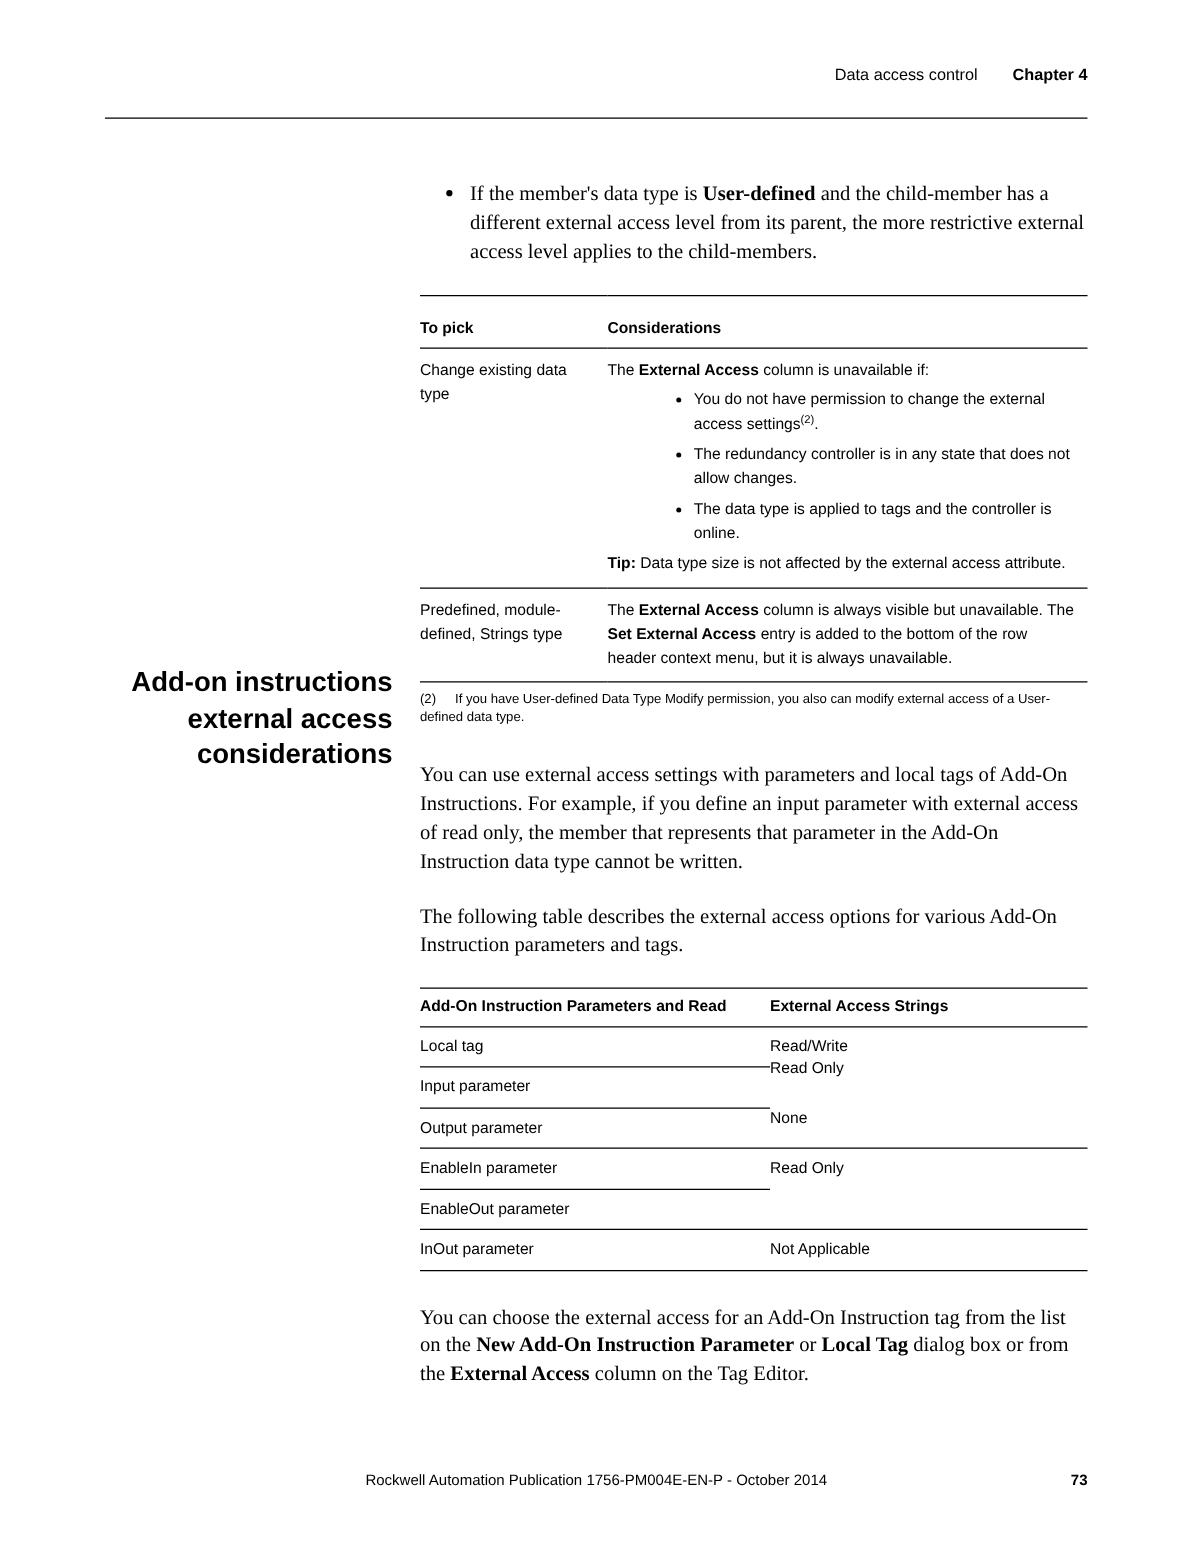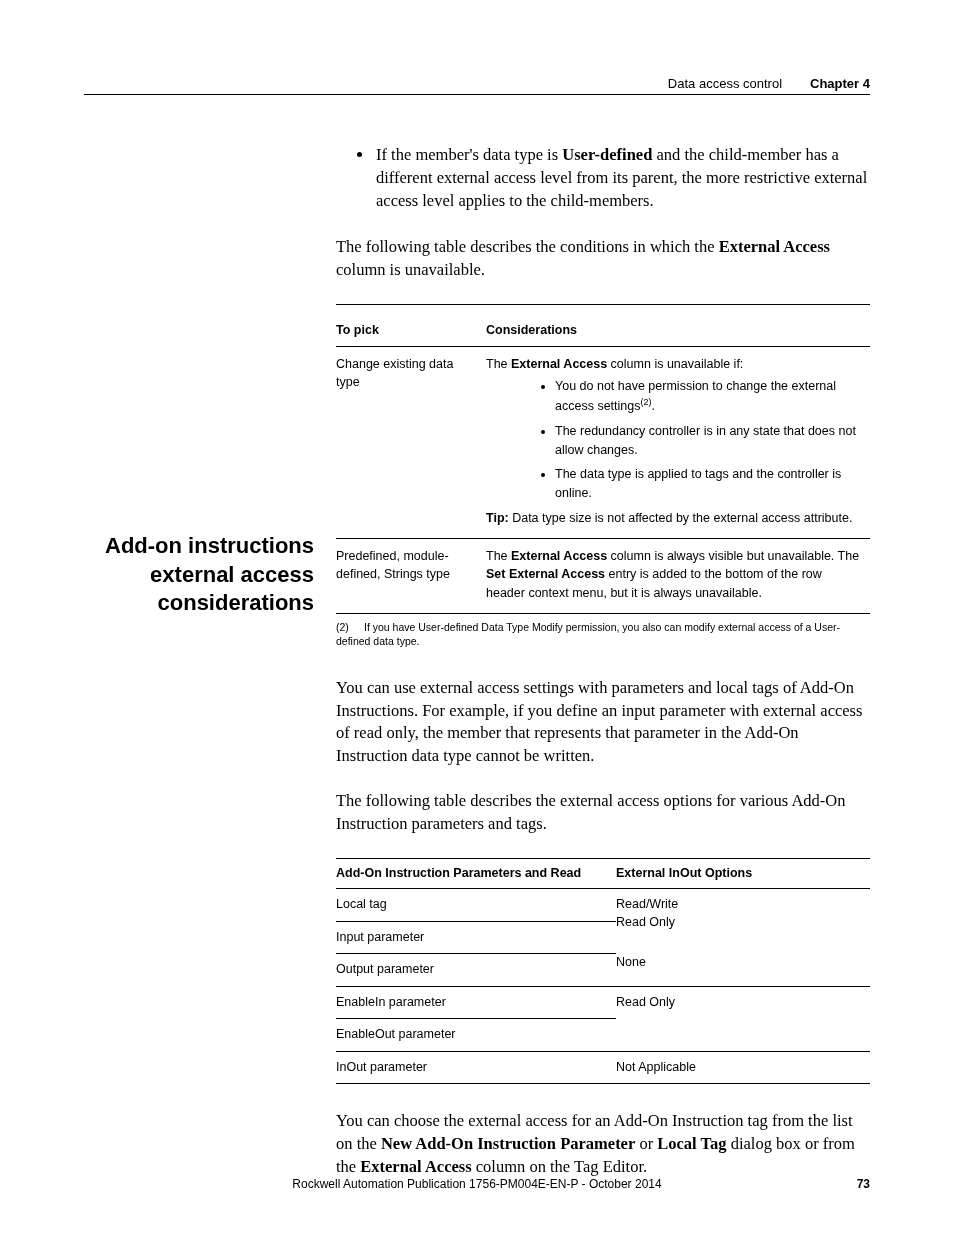--- a/index.html
+++ b/index.html
@@ -12,21 +12,21 @@
     color: #000;
     position: relative;
   }
   .page {
     position: absolute;
     inset: 0;
     padding: 0;
   }
   .running-head {
     position: absolute;
-    top: 76px;
+    top: 52px;
     left: 84px;
     right: 84px;
     display: flex;
     justify-content: flex-end;
     align-items: baseline;
     font-family: Arial, Helvetica, sans-serif;
     font-size: 13px;
     gap: 28px;
   }
   .running-head .sect { color: #000; }
@@ -155,23 +155,20 @@
   <div class="left-heading">Add-on instructions external access considerations</div>
 
   <div class="content">
 
     <ul class="topbul">
       <li>
         <span>If the member's data type is </span><b>User-defined</b><span> and the child-member has a different external access level from its parent, the more restrictive external access level applies to the child-members.</span>
       </li>
     </ul>
 
-    <p>
-      <span>The following table describes the conditions in which the </span><b>External Access</b><span> column is unavailable.</span>
-    </p>
 
     <table class="tbl">
       <thead>
         <tr>
           <th>To pick</th>
           <th>Considerations</th>
         </tr>
       </thead>
       <tbody>
         <tr>
@@ -199,21 +196,21 @@
       <span class="num">(2)</span><span>If you have User-defined Data Type Modify permission, you also can modify external access of a User-defined data type.</span>
     </div>
 
     <p>You can use external access settings with parameters and local tags of Add-On Instructions. For example, if you define an input parameter with external access of read only, the member that represents that parameter in the Add-On Instruction data type cannot be written.</p>
     <p>The following table describes the external access options for various Add-On Instruction parameters and tags.</p>
 
     <table class="tbl2">
       <thead>
         <tr>
           <th>Add-On Instruction Parameters and Read</th>
-          <th>External InOut Options</th>
+          <th>External Access Strings</th>
         </tr>
       </thead>
       <tbody>
         <tr>
           <td class="lc">Local tag</td>
           <td class="rc noborder" rowspan="2" style="padding-bottom:0">
             <div>Read/Write</div>
             <div>Read Only</div>
           </td>
         </tr>

